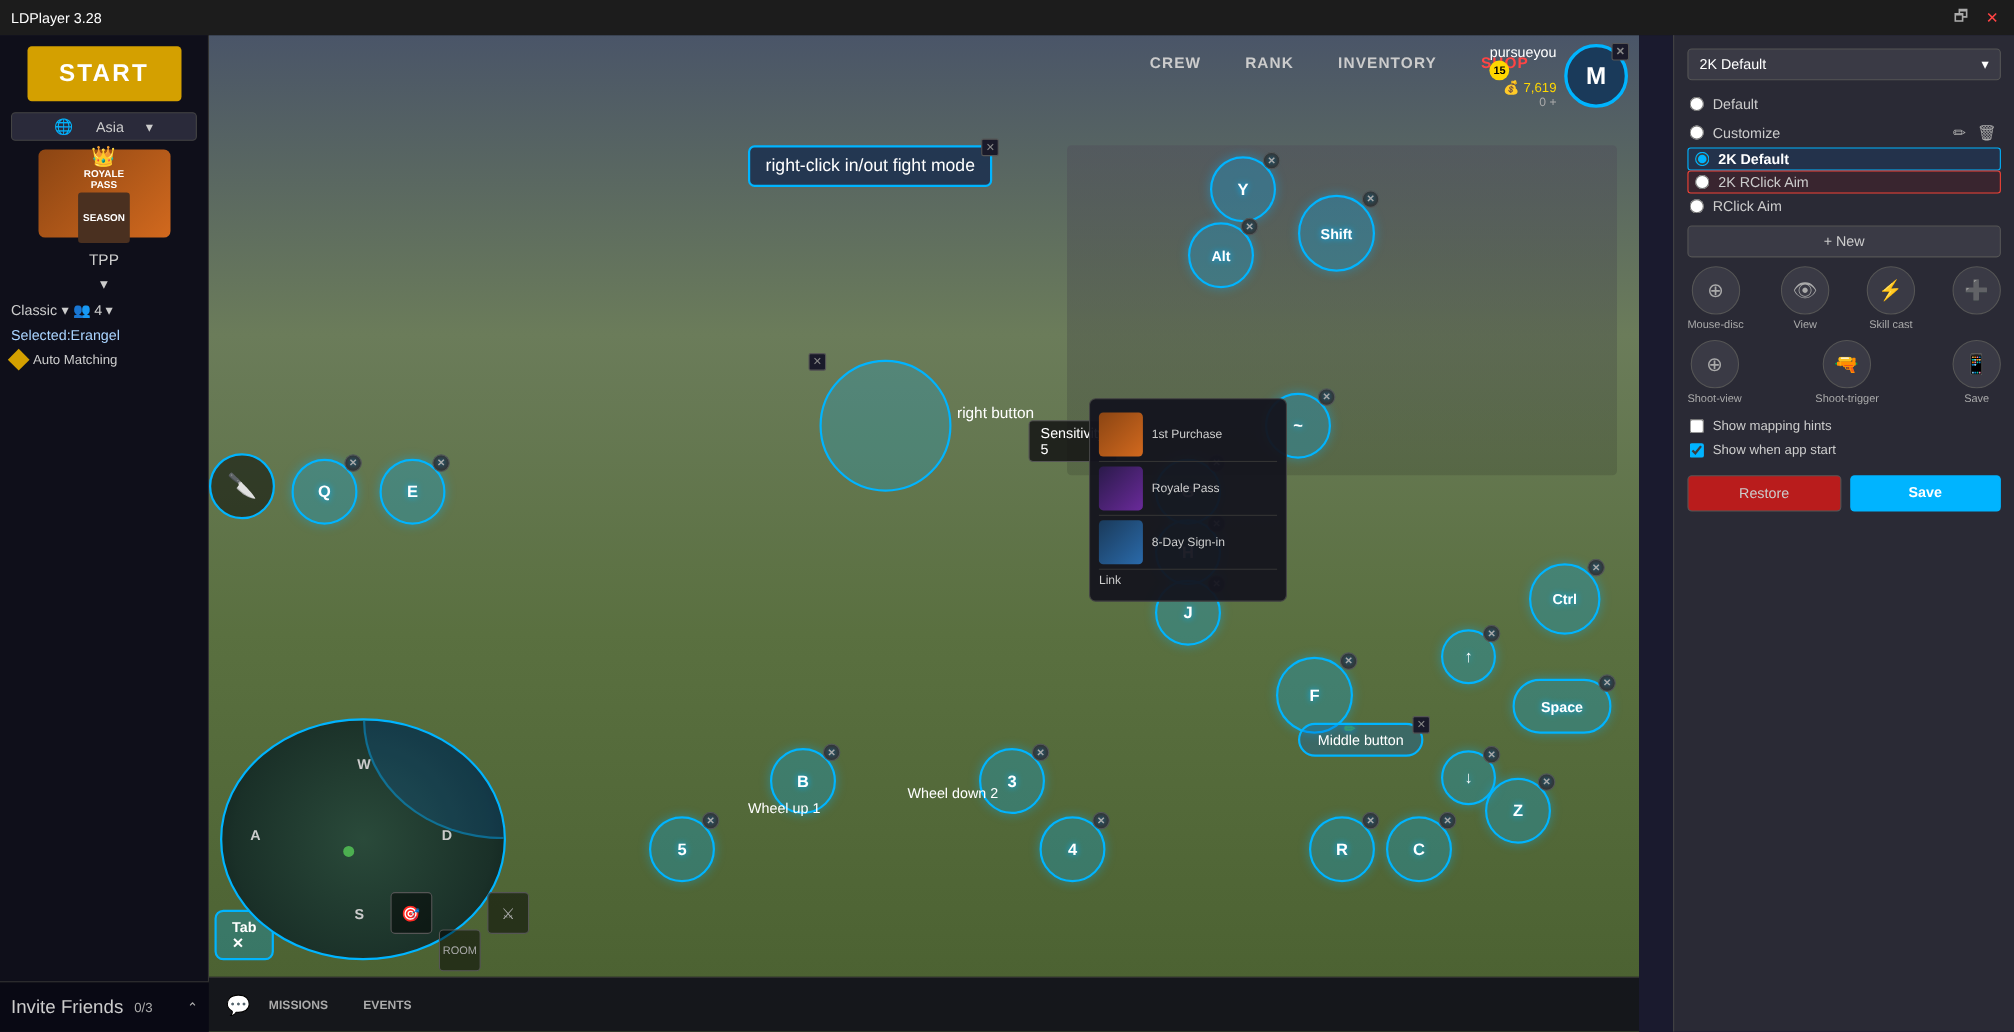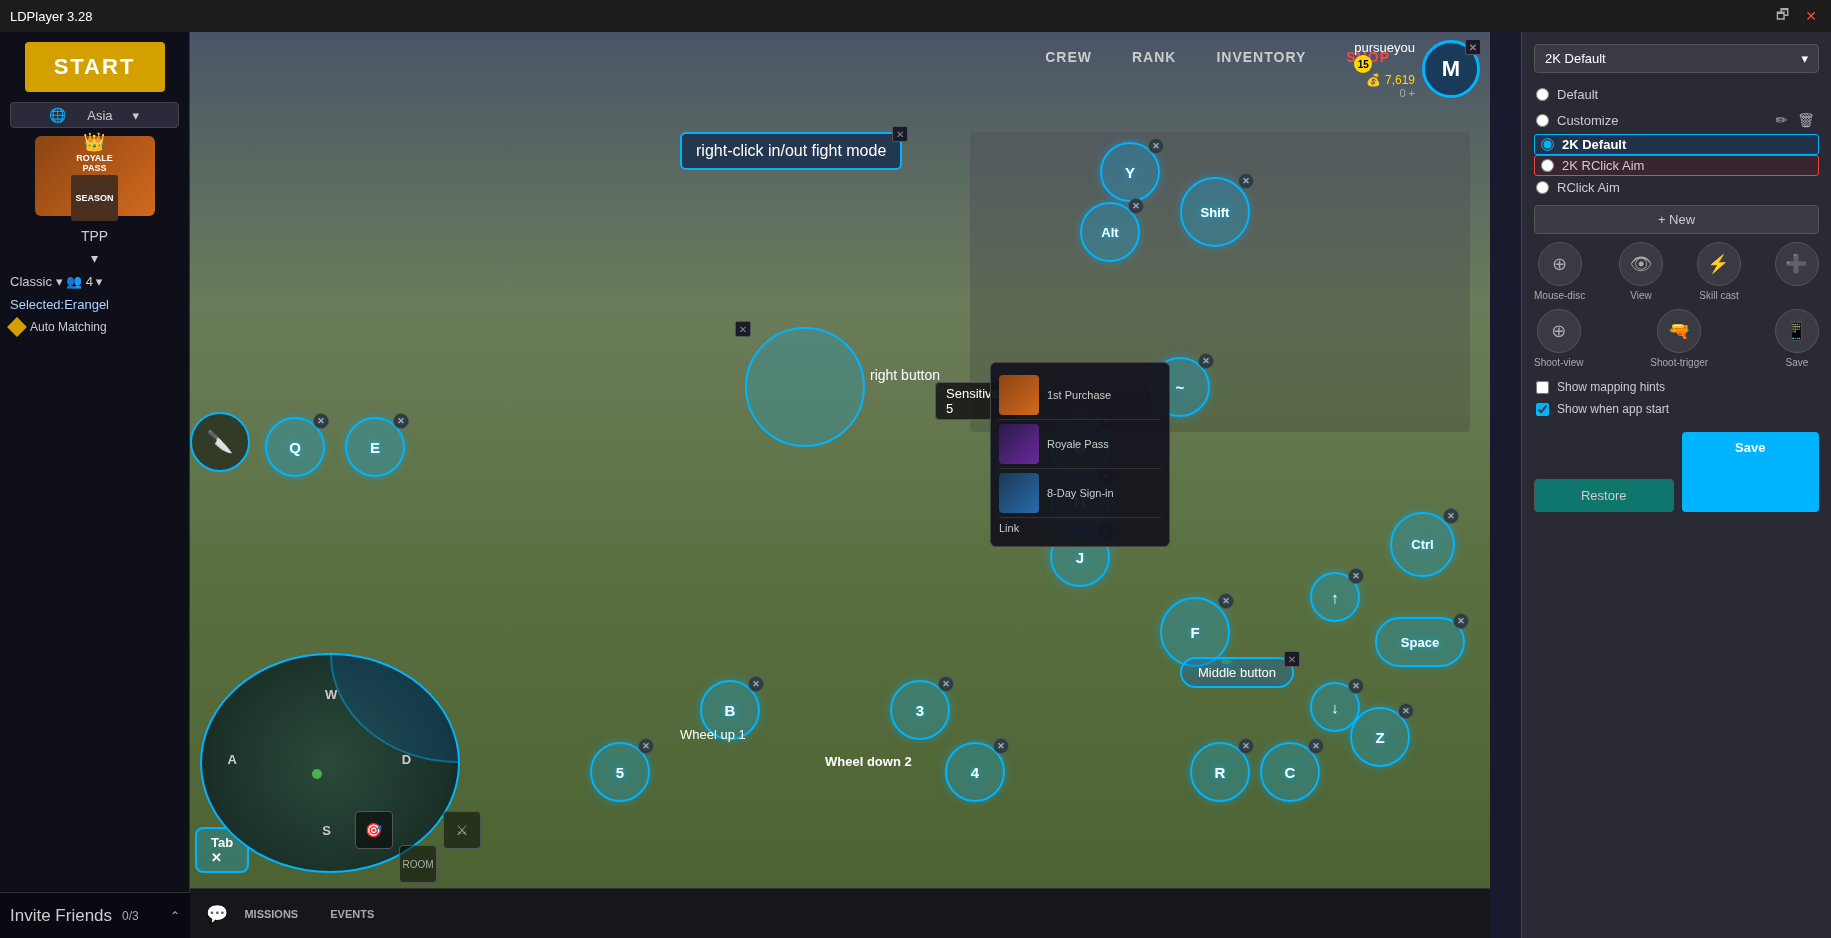--- a/index.html
+++ b/index.html
@@ -378,29 +378,28 @@
     }
     .checkbox-row input[type=checkbox] { accent-color: #00b4ff; }
 
     .restore-save-row {
       display: flex;
       gap: 8px;
       margin-top: 12px;
     }
     .restore-btn {
       flex: 1;
-      background: #0f766e;
+      background: #b91c1c;
       border: 1px solid #555;
       border-radius: 4px;
       color: #ccc;
       padding: 8px;
       font-size: 13px;
       cursor: pointer;
       text-align: center;
-      margin-top: 47px;
     }
     .save-btn {
       flex: 1;
       background: #00b4ff;
       border: none;
       border-radius: 4px;
       color: #fff;
       padding: 8px;
       font-size: 13px;
       cursor: pointer;
@@ -726,21 +725,21 @@
     <span>5</span>
     <div class="close-x">✕</div>
   </div>
 
   <div style="position:absolute;top:695px;left:490px;color:#fff;font-size:13px;white-space:nowrap;">
     <span>Wheel up</span>
     <span> </span>
     <span>1</span>
   </div>
 
-  <div style="position:absolute;top:722px;left:635px;color:#fff;font-size:13px;white-space:nowrap;font-weight:bold;">
+  <div style="position:absolute;top:681px;left:635px;color:#fff;font-size:13px;white-space:nowrap;">
     <span>Wheel down</span>
     <span> </span>
     <span>2</span>
   </div>
 
   <div class="key-btn" style="width:60px;height:60px;top:710px;left:1000px;">
     <span>R</span>
     <div class="close-x">✕</div>
   </div>
 

